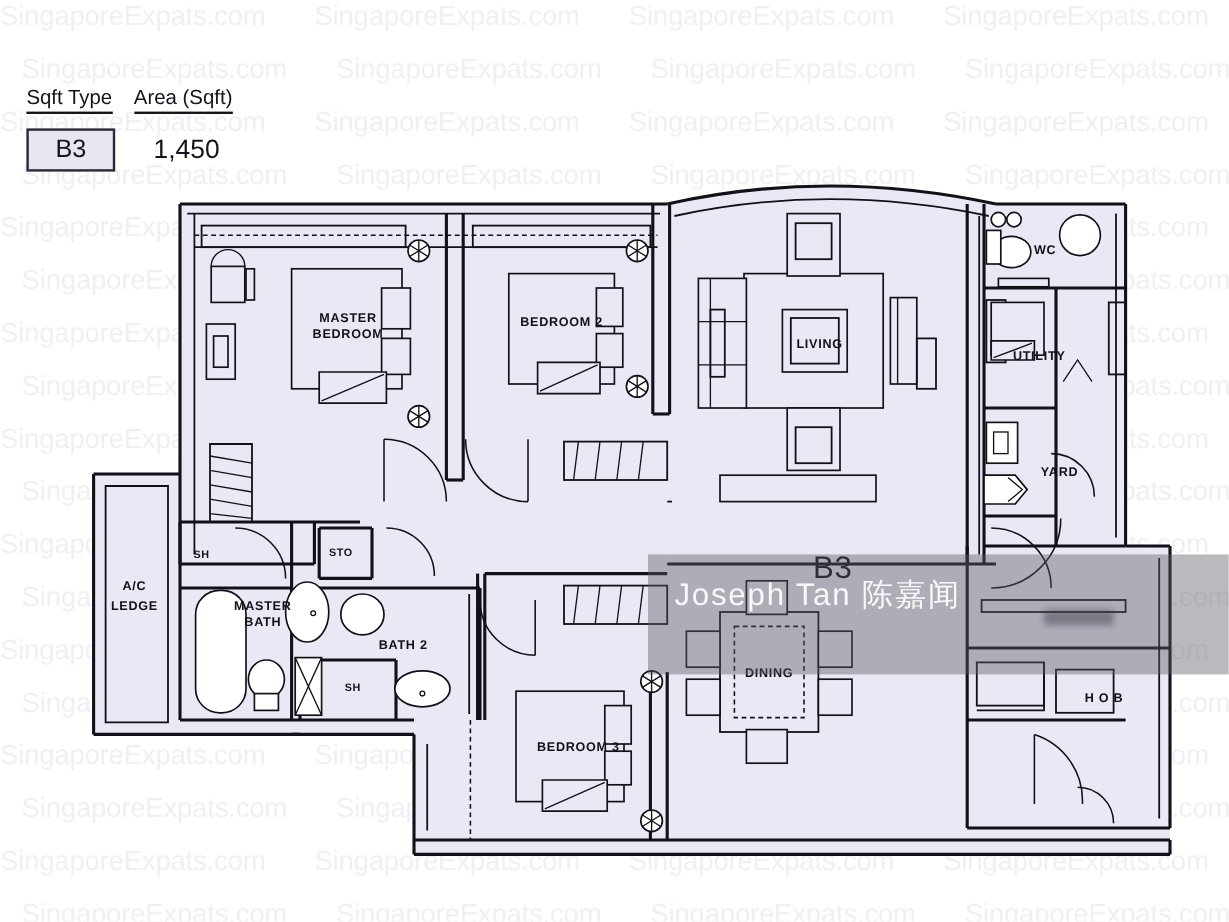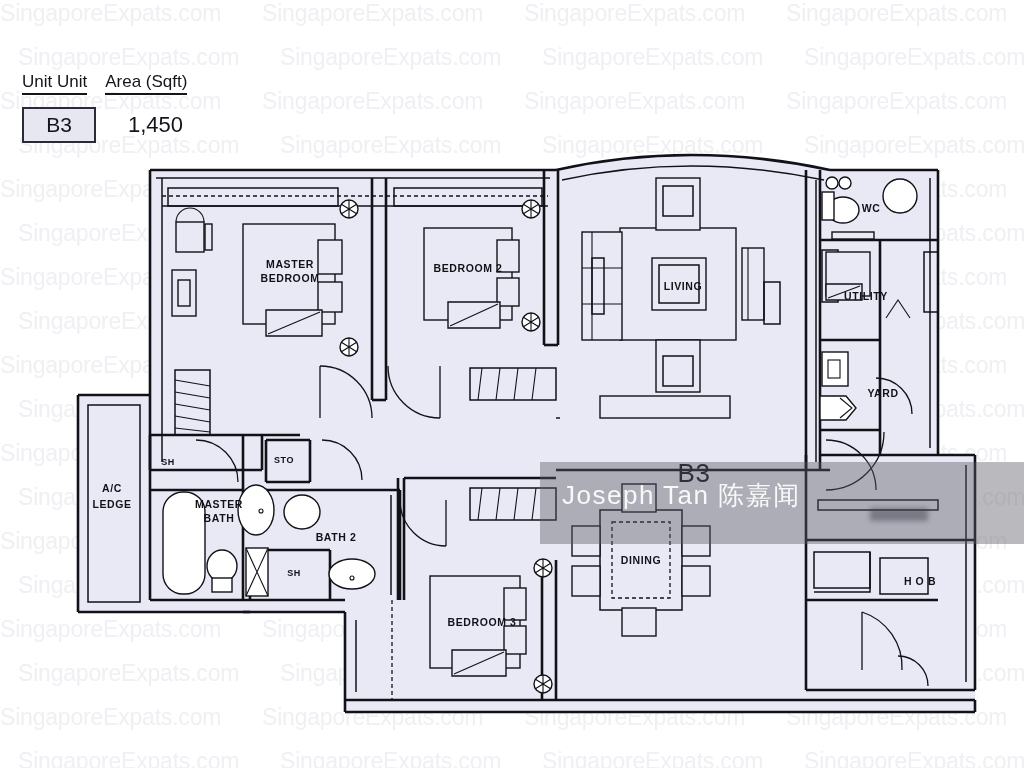--- a/index.html
+++ b/index.html
@@ -79,21 +79,21 @@
     position: absolute;
     left: 0; top: 0;
     width: 1024px; height: 768px;
     z-index: 10;
   }
 
   
   #agent-bar {
     position: absolute;
     left: 540px; top: 462px;
-    width: 484px; height: 82px;
+    width: 484px; height: 100px;
     background: rgba(90,90,100,0.42);
     z-index: 40;
     text-align: right;
   }
   #agent-name {
     position: absolute;
     left: 22px; top: 16px;
     color: #ffffff;
     font-size: 26px;
     font-family: "Liberation Sans", sans-serif;
@@ -182,21 +182,21 @@
     <div class="wm" style="left: 524px; top: 704px;">SingaporeExpats.com</div>
     <div class="wm" style="left: 786px; top: 704px;">SingaporeExpats.com</div>
     <div class="wm" style="left: 18px; top: 748px;">SingaporeExpats.com</div>
     <div class="wm" style="left: 280px; top: 748px;">SingaporeExpats.com</div>
     <div class="wm" style="left: 542px; top: 748px;">SingaporeExpats.com</div>
     <div class="wm" style="left: 804px; top: 748px;">SingaporeExpats.com</div>
   </div>
 
 <div id="header-block">
   <div id="header-row">
-    <div class="hdr-cell">Unit Unit</div>
+    <div class="hdr-cell">Sqft Type</div>
     <div class="hdr-cell">Area (Sqft)</div>
   </div>
   <div id="value-row">
     <div id="unit-badge">B3</div>
     <div id="area-value">1,450</div>
   </div>
 </div>
 
 <svg id="floorplan-svg" viewBox="0 0 1024 768" xmlns="http://www.w3.org/2000/svg">
   <defs>

